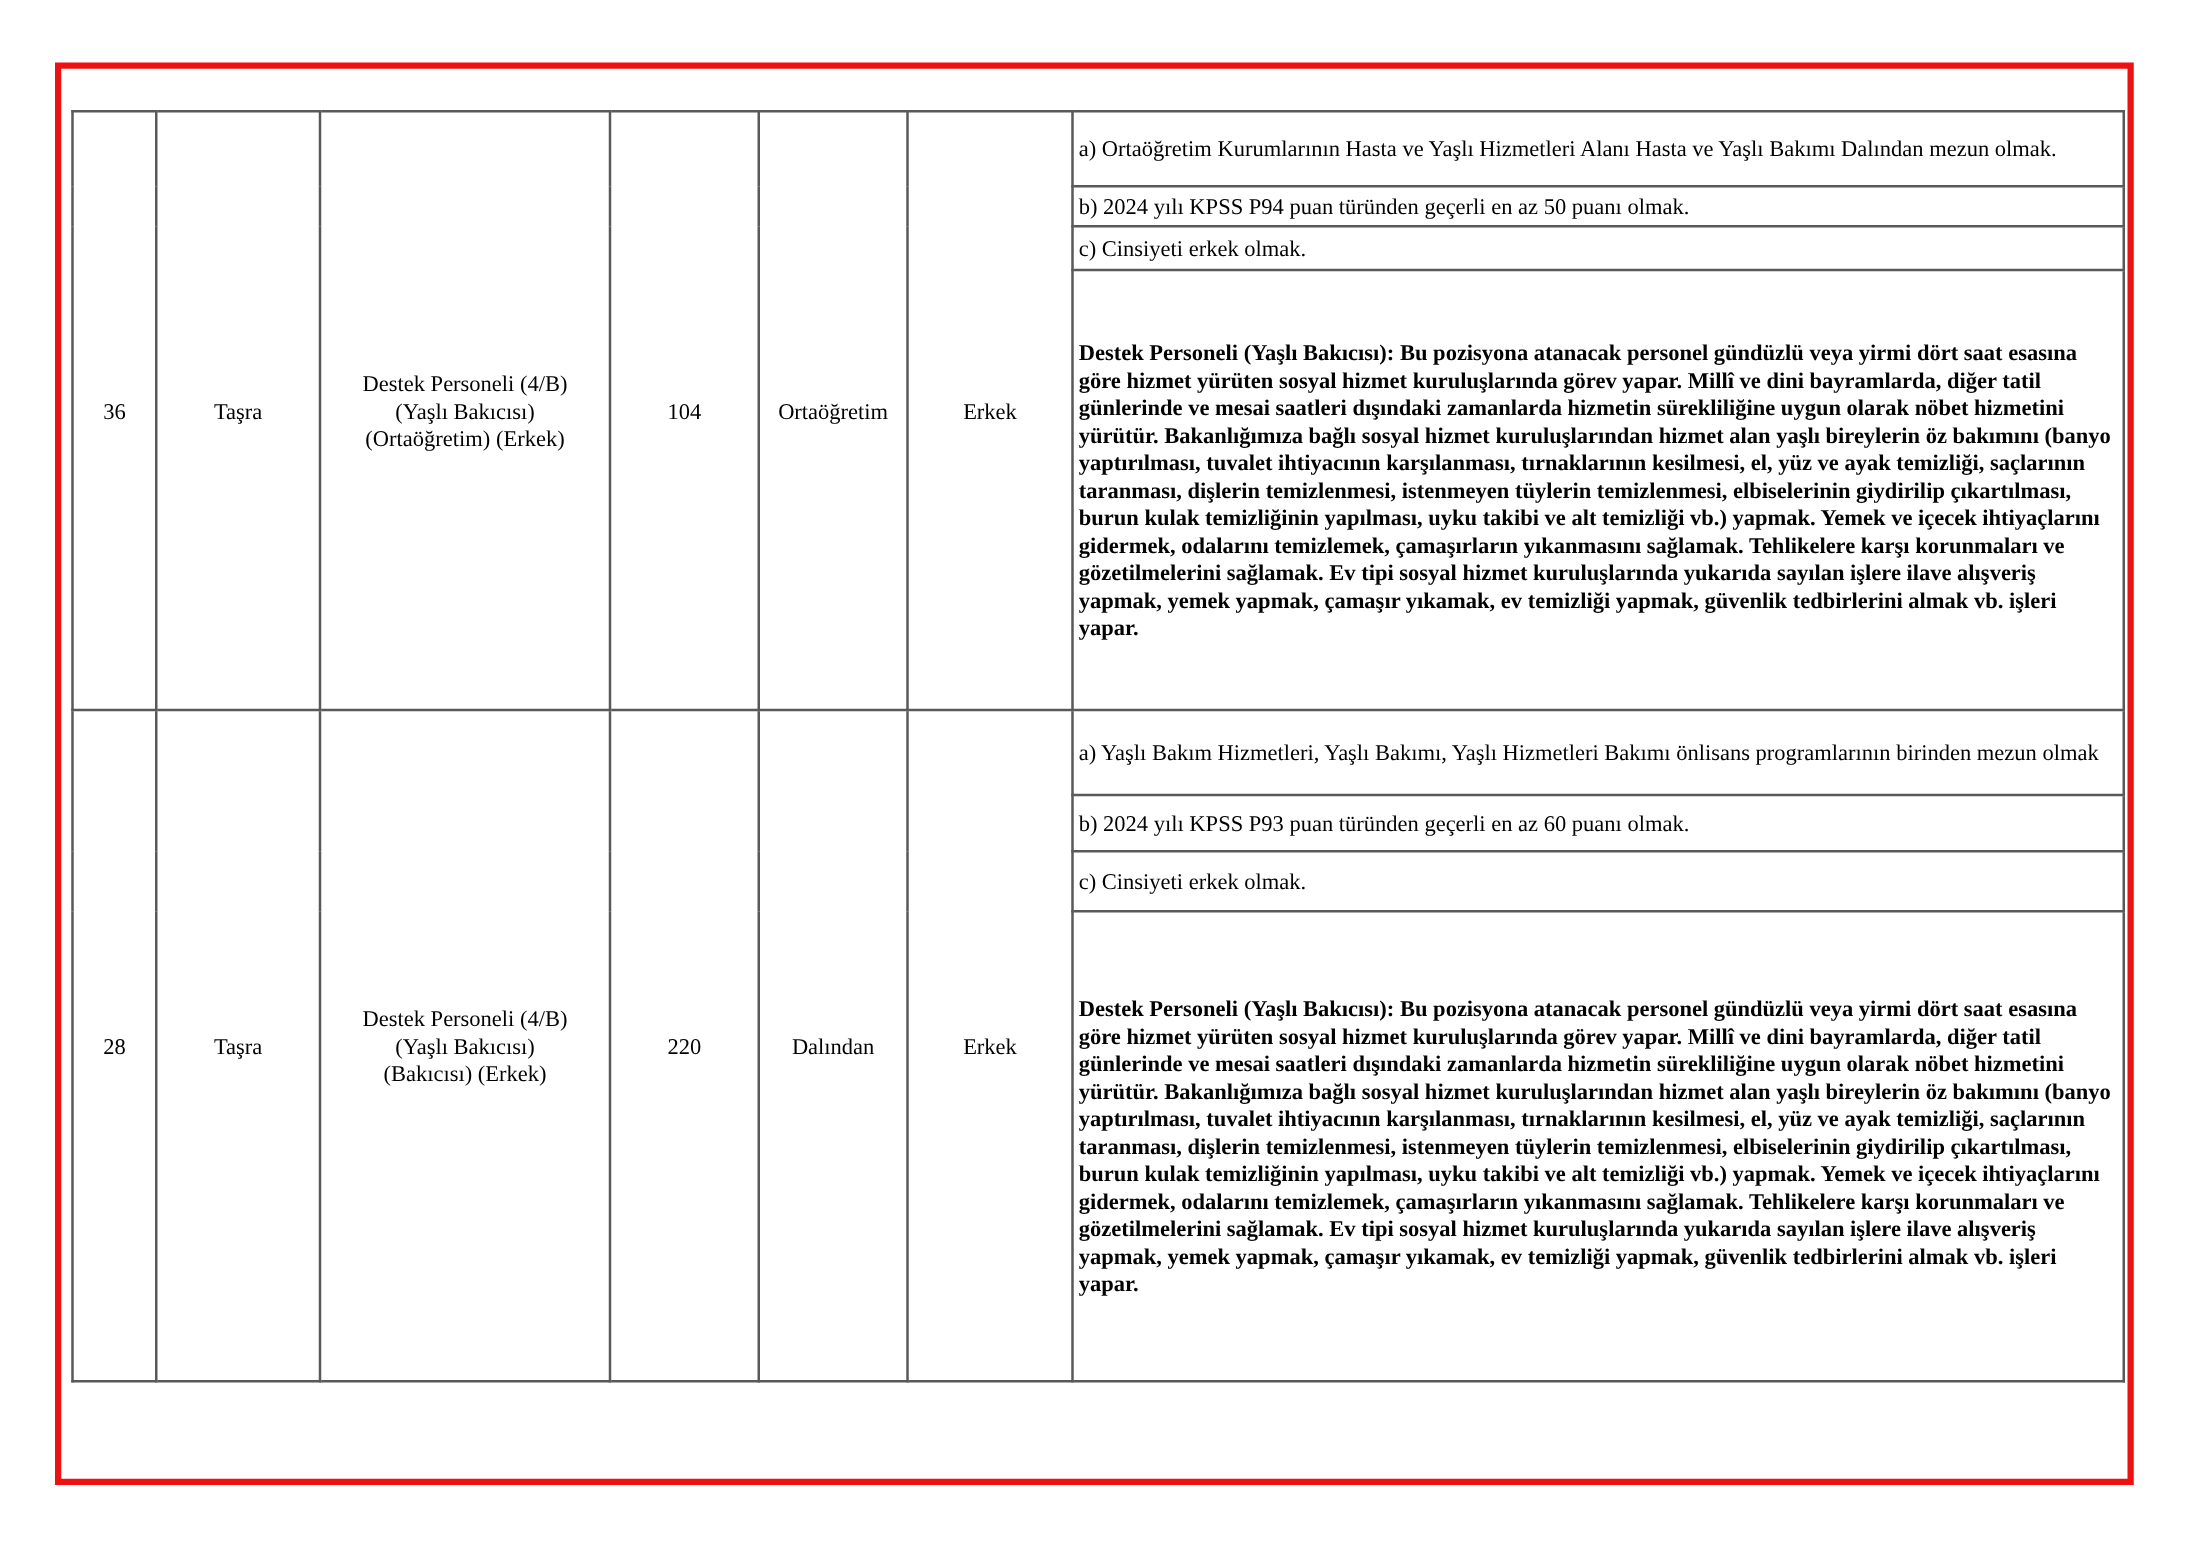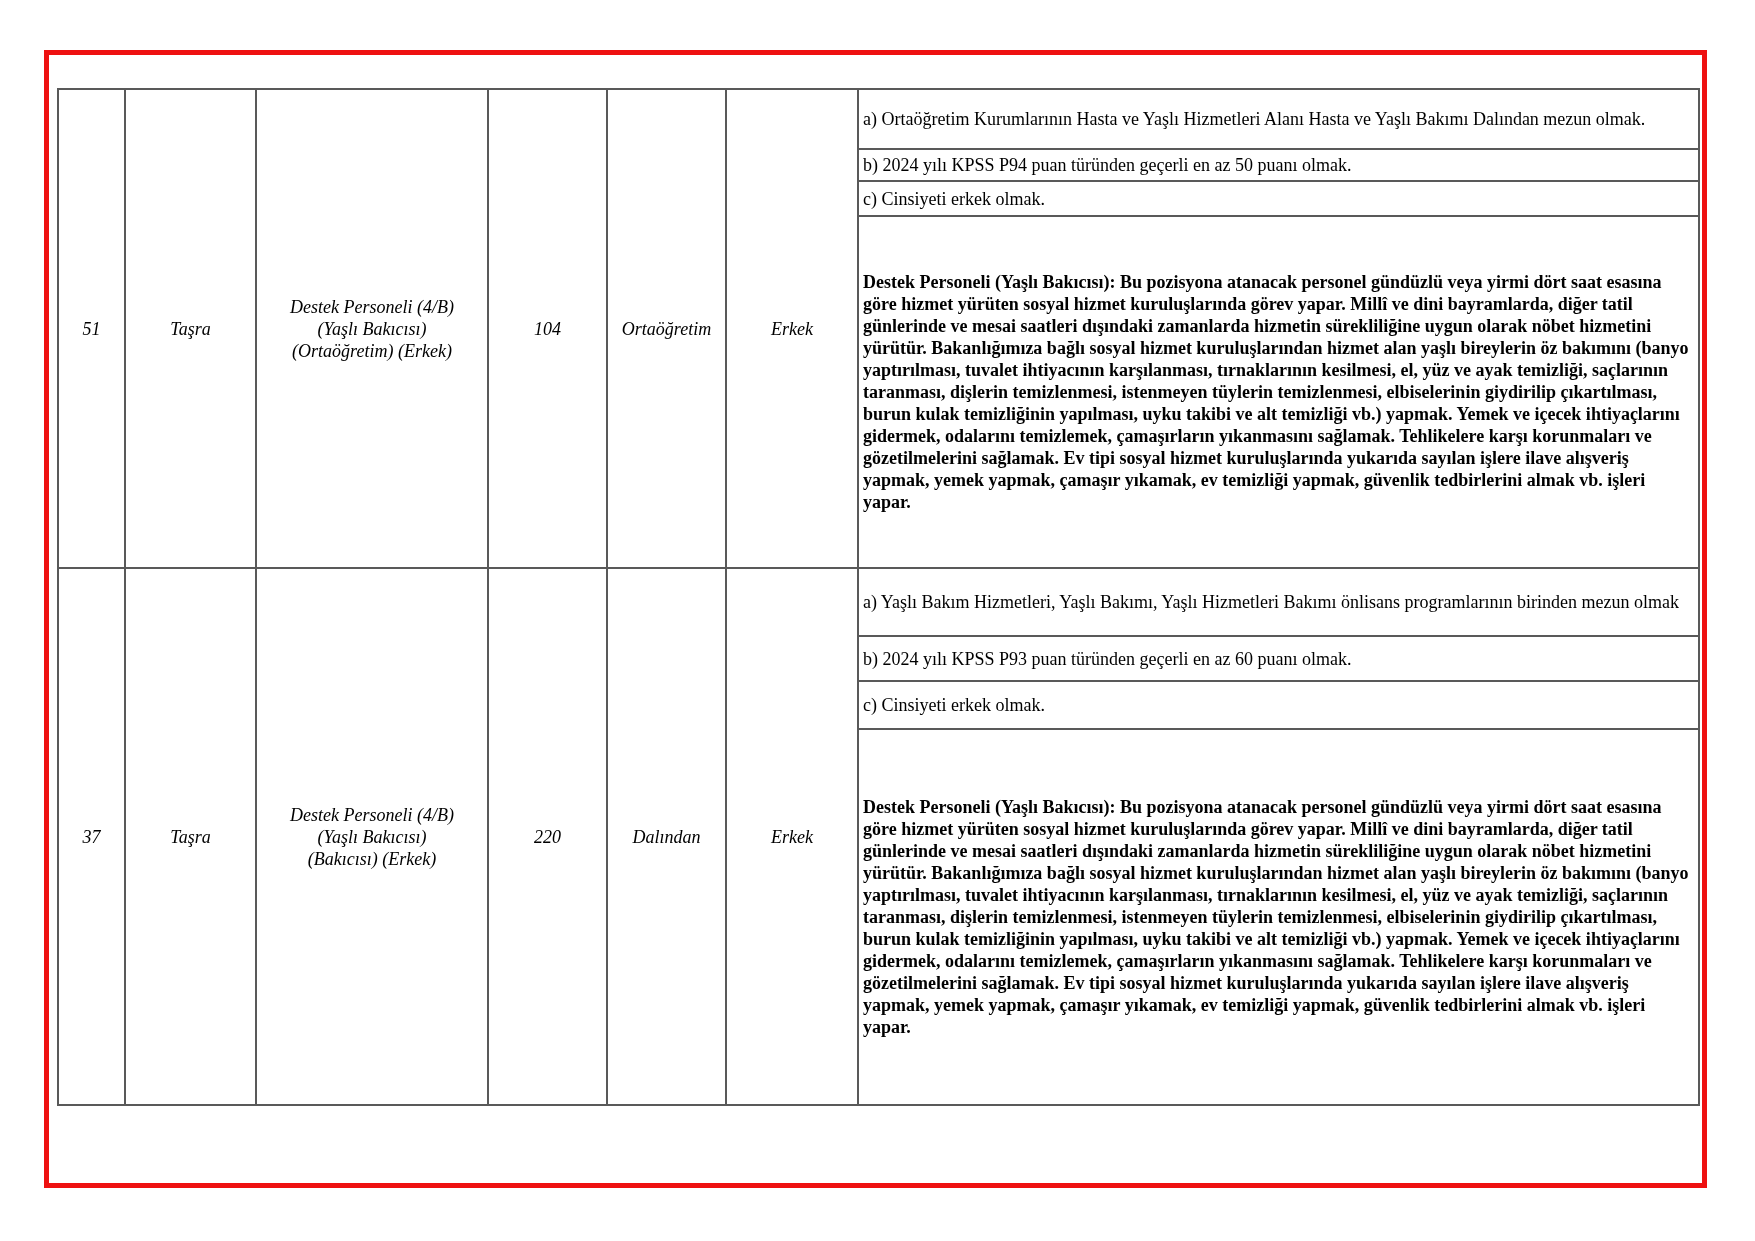--- a/index.html
+++ b/index.html
@@ -37,21 +37,20 @@
   table.jobs td {
     border: 2px solid #595959;
     vertical-align: middle;
     font-size: 18px;
     line-height: 22px;
     padding: 2px 4px;
     overflow: hidden;
   }
   td.center {
     text-align: center;
-    font-style: italic;
   }
   td.req {
     font-size: 17.5px;
     line-height: 21.5px;
     text-align: left;
     padding: 3px 45px 3px 6px;
   }
   td.desc {
     padding: 6px 55px 6px 6px;
     font-weight: bold;
@@ -72,21 +71,21 @@
         <col style="width:131px">
         <col style="width:232px">
         <col style="width:119px">
         <col style="width:119px">
         <col style="width:132px">
         <col style="width:841px">
       </colgroup>
 
       <tbody>
           <tr style="height:60px">
-        <td rowspan="4" class="center">51</td>
+        <td rowspan="4" class="center">36</td>
         <td rowspan="4" class="center">Taşra</td>
         <td rowspan="4" class="center">
           <div class="posline">Destek Personeli (4/B)</div>
           <div class="posline">(Yaşlı Bakıcısı)</div>
           <div class="posline">(Ortaöğretim) (Erkek)</div>
         </td>
         <td rowspan="4" class="center">104</td>
         <td rowspan="4" class="center">Ortaöğretim</td>
         <td rowspan="4" class="center">Erkek</td>
         <td class="req">a) Ortaöğretim Kurumlarının Hasta ve Yaşlı Hizmetleri Alanı Hasta ve Yaşlı Bakımı Dalından mezun olmak.</td>
@@ -95,21 +94,21 @@
         <td class="req">b) 2024 yılı KPSS P94 puan türünden geçerli en az 50 puanı olmak.</td>
       </tr>
       <tr style="height:35px">
         <td class="req">c) Cinsiyeti erkek olmak.</td>
       </tr>
       <tr style="height:352px">
         <td class="req desc">Destek Personeli (Yaşlı Bakıcısı): Bu pozisyona atanacak personel gündüzlü veya yirmi dört saat esasına göre hizmet yürüten sosyal hizmet kuruluşlarında görev yapar. Millî ve dini bayramlarda, diğer tatil günlerinde ve mesai saatleri dışındaki zamanlarda hizmetin sürekliliğine uygun olarak nöbet hizmetini yürütür. Bakanlığımıza bağlı sosyal hizmet kuruluşlarından hizmet alan yaşlı bireylerin öz bakımını (banyo yaptırılması, tuvalet ihtiyacının karşılanması, tırnaklarının kesilmesi, el, yüz ve ayak temizliği, saçlarının taranması, dişlerin temizlenmesi, istenmeyen tüylerin temizlenmesi, elbiselerinin giydirilip çıkartılması, burun kulak temizliğinin yapılması, uyku takibi ve alt temizliği vb.) yapmak. Yemek ve içecek ihtiyaçlarını gidermek, odalarını temizlemek, çamaşırların yıkanmasını sağlamak. Tehlikelere karşı korunmaları ve gözetilmelerini sağlamak. Ev tipi sosyal hizmet kuruluşlarında yukarıda sayılan işlere ilave alışveriş yapmak, yemek yapmak, çamaşır yıkamak, ev temizliği yapmak, güvenlik tedbirlerini almak vb. işleri yapar.</td>
       </tr>
 
       <tr style="height:68px">
-        <td rowspan="4" class="center">37</td>
+        <td rowspan="4" class="center">28</td>
         <td rowspan="4" class="center">Taşra</td>
         <td rowspan="4" class="center">
           <div class="posline">Destek Personeli (4/B)</div>
           <div class="posline">(Yaşlı Bakıcısı)</div>
           <div class="posline">(Bakıcısı) (Erkek)</div>
         </td>
         <td rowspan="4" class="center">220</td>
         <td rowspan="4" class="center">Dalından</td>
         <td rowspan="4" class="center">Erkek</td>
         <td class="req">a) Yaşlı Bakım Hizmetleri, Yaşlı Bakımı, Yaşlı Hizmetleri Bakımı önlisans programlarının birinden mezun olmak</td>

